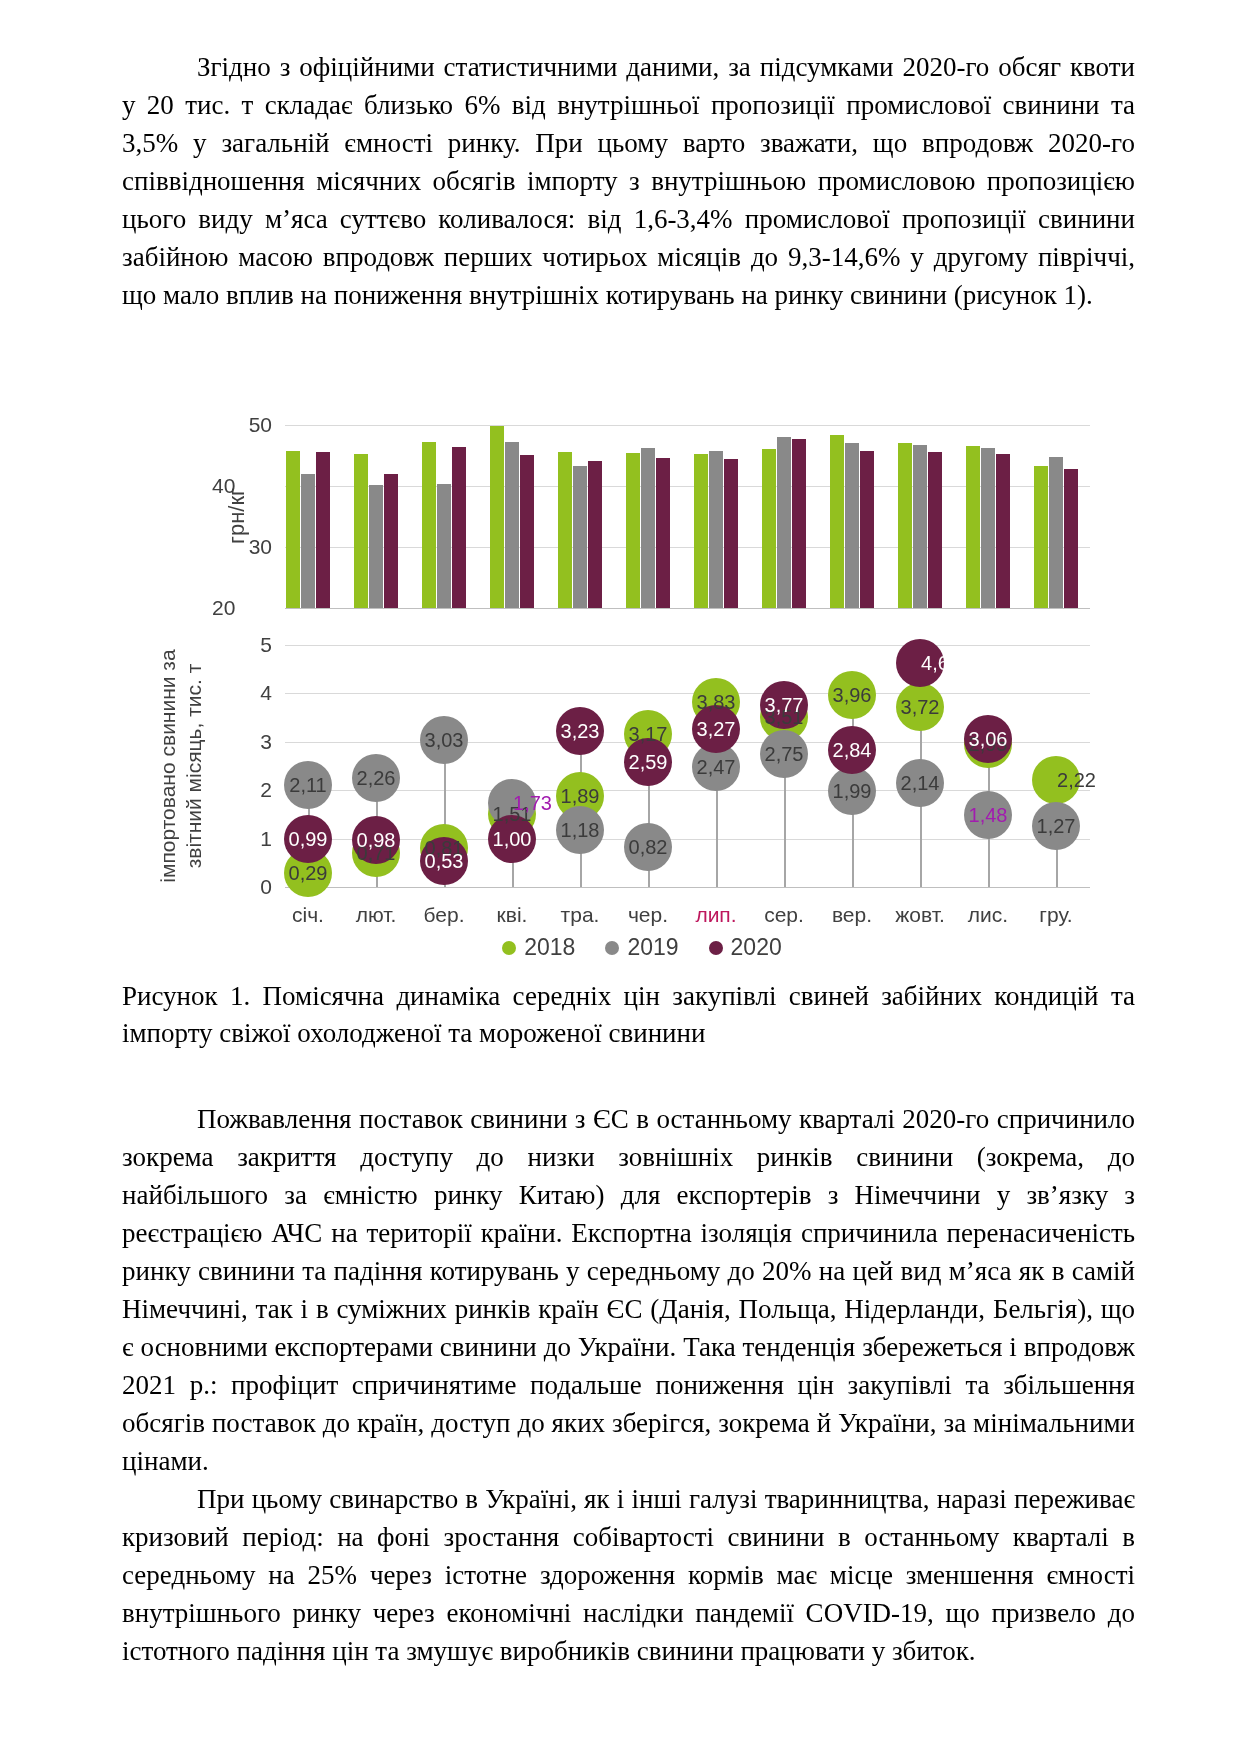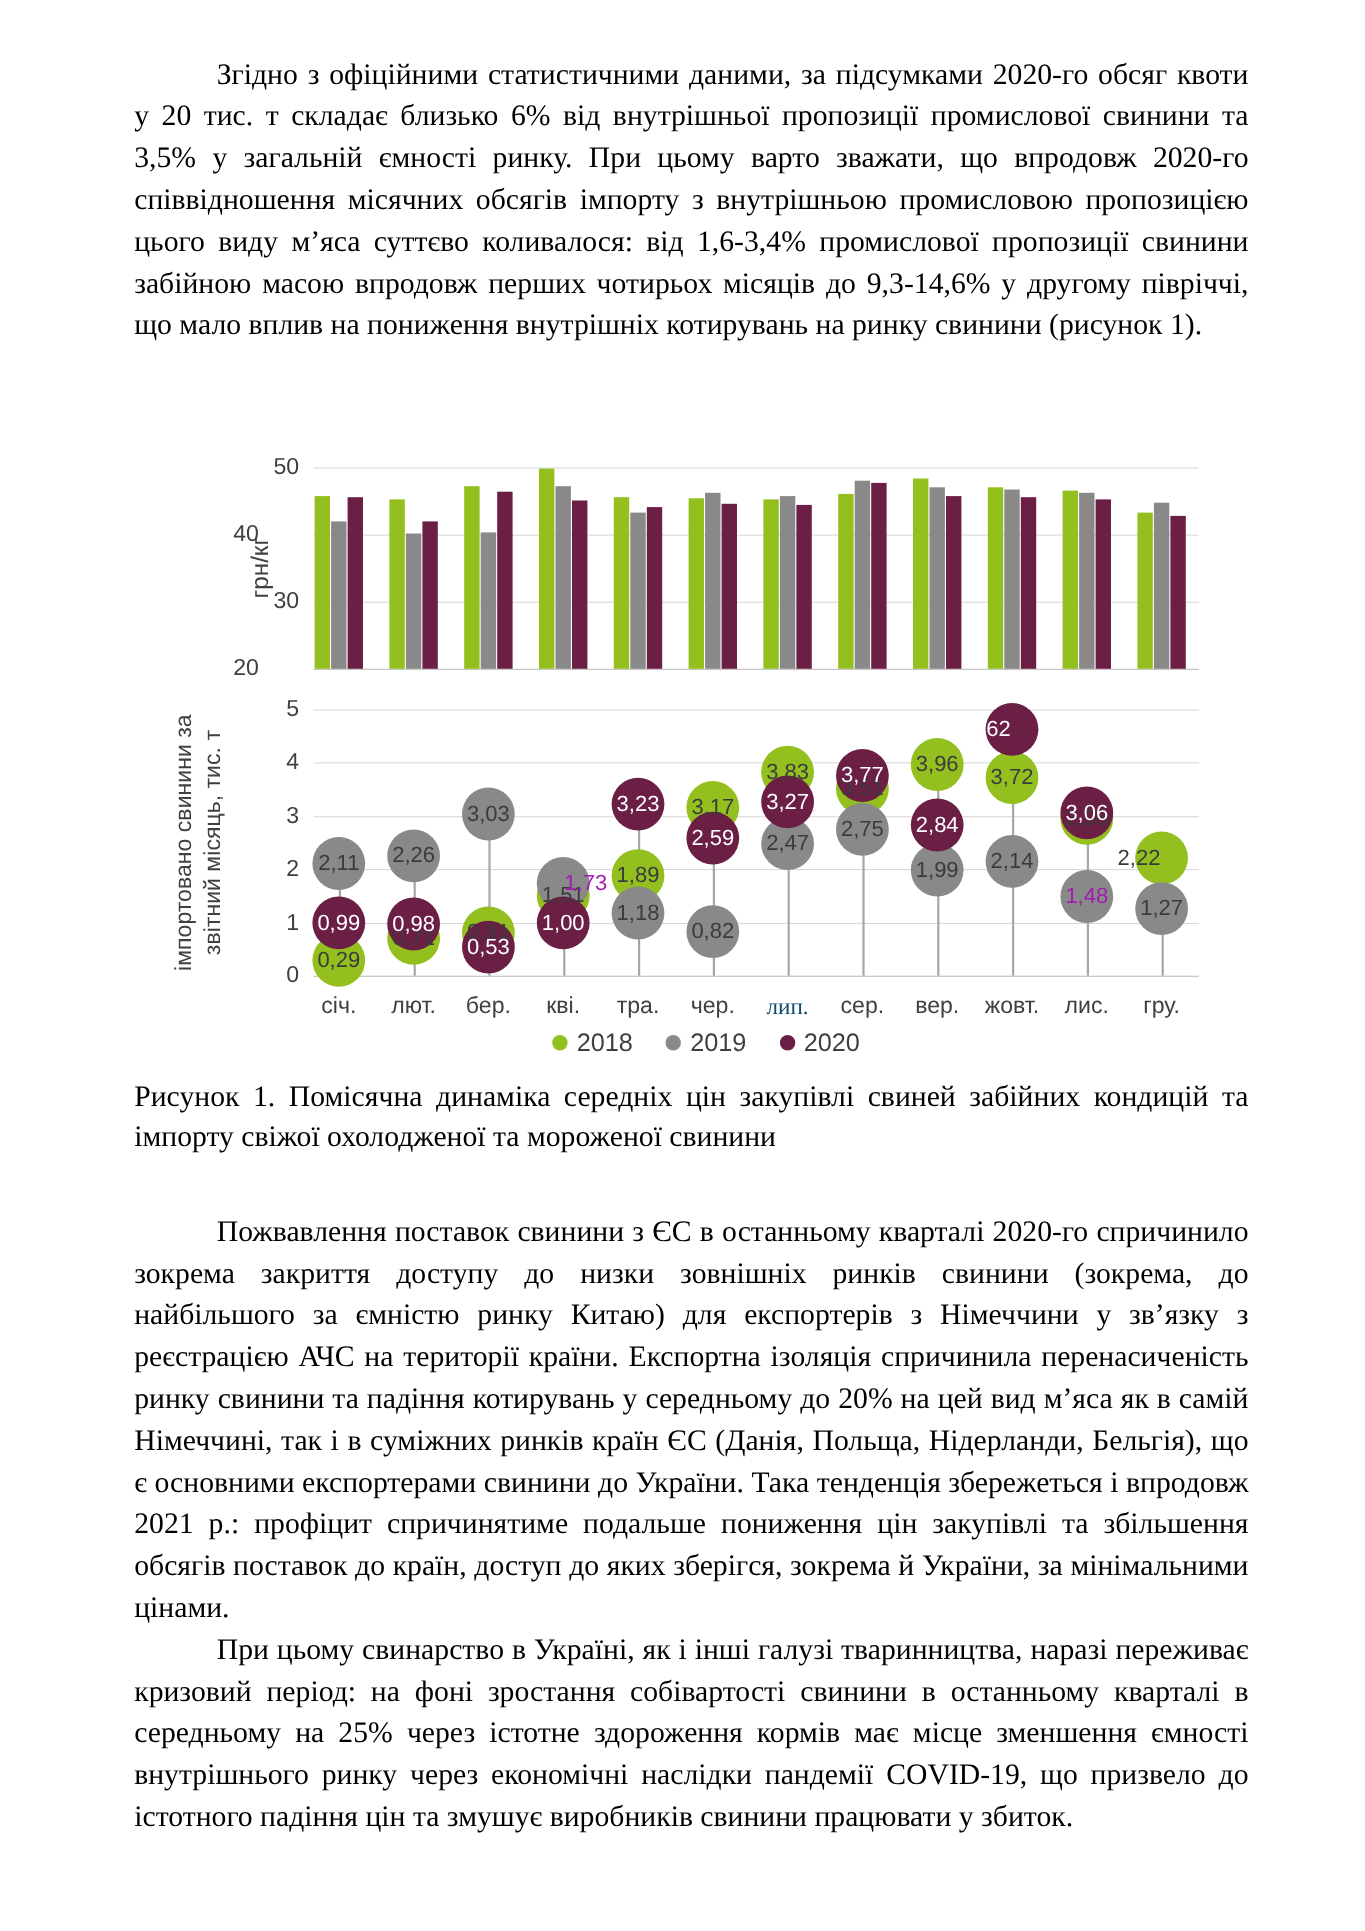--- a/index.html
+++ b/index.html
@@ -156,21 +156,21 @@
       <div style="position: absolute; left: 336px; top: 480.636px; width: 80px; height: 24px; line-height: 24px; text-align: center; font-size: 20px; color: rgb(59, 59, 59);">0,71</div>
       <div style="position: absolute; left: 404px; top: 475.796px; width: 80px; height: 24px; line-height: 24px; text-align: center; font-size: 20px; color: rgb(59, 59, 59);">0,81</div>
       <div style="position: absolute; left: 472px; top: 441.916px; width: 80px; height: 24px; line-height: 24px; text-align: center; font-size: 20px; color: rgb(59, 59, 59);">1,51</div>
       <div style="position: absolute; left: 540px; top: 423.524px; width: 80px; height: 24px; line-height: 24px; text-align: center; font-size: 20px; color: rgb(59, 59, 59);">1,89</div>
       <div style="position: absolute; left: 608px; top: 361.572px; width: 80px; height: 24px; line-height: 24px; text-align: center; font-size: 20px; color: rgb(59, 59, 59);">3,17</div>
       <div style="position: absolute; left: 676px; top: 329.628px; width: 80px; height: 24px; line-height: 24px; text-align: center; font-size: 20px; color: rgb(59, 59, 59);">3,83</div>
       <div style="position: absolute; left: 744px; top: 345.116px; width: 80px; height: 24px; line-height: 24px; text-align: center; font-size: 20px; color: rgb(59, 59, 59);">3,51</div>
       <div style="position: absolute; left: 812px; top: 323.336px; width: 80px; height: 24px; line-height: 24px; text-align: center; font-size: 20px; color: rgb(59, 59, 59);">3,96</div>
       <div style="position: absolute; left: 880px; top: 334.952px; width: 80px; height: 24px; line-height: 24px; text-align: center; font-size: 20px; color: rgb(59, 59, 59);">3,72</div>
       <div style="position: absolute; left: 948px; top: 372.22px; width: 80px; height: 24px; line-height: 24px; text-align: center; font-size: 20px; color: rgb(59, 59, 59);">2,95</div>
-      <div style="position: absolute; left: 1016px; top: 407.552px; width: 80px; height: 24px; line-height: 24px; text-align: left; font-size: 20px; color: rgb(59, 59, 59);">2,22</div>
+      <div style="position: absolute; left: 1016px; top: 407.552px; width: 80px; height: 24px; line-height: 24px; text-align: right; font-size: 20px; color: rgb(59, 59, 59);">2,22</div>
       <div style="position: absolute; left: 268px; top: 412.876px; width: 80px; height: 24px; line-height: 24px; text-align: center; font-size: 20px; color: rgb(59, 59, 59);">2,11</div>
       <div style="position: absolute; left: 336px; top: 405.616px; width: 80px; height: 24px; line-height: 24px; text-align: center; font-size: 20px; color: rgb(59, 59, 59);">2,26</div>
       <div style="position: absolute; left: 404px; top: 368.348px; width: 80px; height: 24px; line-height: 24px; text-align: center; font-size: 20px; color: rgb(59, 59, 59);">3,03</div>
       <div style="position: absolute; left: 472px; top: 431.268px; width: 80px; height: 24px; line-height: 24px; text-align: right; font-size: 20px; color: #a21caf;">1,73</div>
       <div style="position: absolute; left: 540px; top: 457.888px; width: 80px; height: 24px; line-height: 24px; text-align: center; font-size: 20px; color: rgb(59, 59, 59);">1,18</div>
       <div style="position: absolute; left: 608px; top: 475.312px; width: 80px; height: 24px; line-height: 24px; text-align: center; font-size: 20px; color: rgb(59, 59, 59);">0,82</div>
       <div style="position: absolute; left: 676px; top: 395.452px; width: 80px; height: 24px; line-height: 24px; text-align: center; font-size: 20px; color: rgb(59, 59, 59);">2,47</div>
       <div style="position: absolute; left: 744px; top: 381.9px; width: 80px; height: 24px; line-height: 24px; text-align: center; font-size: 20px; color: rgb(59, 59, 59);">2,75</div>
       <div style="position: absolute; left: 812px; top: 418.684px; width: 80px; height: 24px; line-height: 24px; text-align: center; font-size: 20px; color: rgb(59, 59, 59);">1,99</div>
       <div style="position: absolute; left: 880px; top: 411.424px; width: 80px; height: 24px; line-height: 24px; text-align: center; font-size: 20px; color: rgb(59, 59, 59);">2,14</div>
@@ -178,29 +178,29 @@
       <div style="position: absolute; left: 1016px; top: 453.532px; width: 80px; height: 24px; line-height: 24px; text-align: center; font-size: 20px; color: rgb(59, 59, 59);">1,27</div>
       <div style="position: absolute; left: 268px; top: 467.084px; width: 80px; height: 24px; line-height: 24px; text-align: center; font-size: 20px; color: rgb(255, 255, 255);">0,99</div>
       <div style="position: absolute; left: 336px; top: 467.568px; width: 80px; height: 24px; line-height: 24px; text-align: center; font-size: 20px; color: rgb(255, 255, 255);">0,98</div>
       <div style="position: absolute; left: 404px; top: 489.348px; width: 80px; height: 24px; line-height: 24px; text-align: center; font-size: 20px; color: rgb(255, 255, 255);">0,53</div>
       <div style="position: absolute; left: 472px; top: 466.6px; width: 80px; height: 24px; line-height: 24px; text-align: center; font-size: 20px; color: rgb(255, 255, 255);">1,00</div>
       <div style="position: absolute; left: 540px; top: 358.668px; width: 80px; height: 24px; line-height: 24px; text-align: center; font-size: 20px; color: rgb(255, 255, 255);">3,23</div>
       <div style="position: absolute; left: 608px; top: 389.644px; width: 80px; height: 24px; line-height: 24px; text-align: center; font-size: 20px; color: rgb(255, 255, 255);">2,59</div>
       <div style="position: absolute; left: 676px; top: 356.732px; width: 80px; height: 24px; line-height: 24px; text-align: center; font-size: 20px; color: rgb(255, 255, 255);">3,27</div>
       <div style="position: absolute; left: 744px; top: 332.532px; width: 80px; height: 24px; line-height: 24px; text-align: center; font-size: 20px; color: rgb(255, 255, 255);">3,77</div>
       <div style="position: absolute; left: 812px; top: 377.544px; width: 80px; height: 24px; line-height: 24px; text-align: center; font-size: 20px; color: rgb(255, 255, 255);">2,84</div>
-      <div style="position: absolute; left: 880px; top: 291.392px; width: 80px; height: 24px; line-height: 24px; text-align: left; font-size: 20px; color: rgb(255, 255, 255);">4,62</div>
+      <div style="position: absolute; left: 880px; top: 291.392px; width: 80px; height: 24px; line-height: 24px; text-align: right; font-size: 20px; color: rgb(255, 255, 255);">4,62</div>
       <div style="position: absolute; left: 948px; top: 366.896px; width: 80px; height: 24px; line-height: 24px; text-align: center; font-size: 20px; color: rgb(255, 255, 255);">3,06</div>
       <div style="position: absolute; left: 274px; top: 543px; width: 68px; text-align: center; font-size: 21px; color: rgb(64, 64, 64);">січ.</div>
       <div style="position: absolute; left: 342px; top: 543px; width: 68px; text-align: center; font-size: 21px; color: rgb(64, 64, 64);">лют.</div>
       <div style="position: absolute; left: 410px; top: 543px; width: 68px; text-align: center; font-size: 21px; color: rgb(64, 64, 64);">бер.</div>
       <div style="position: absolute; left: 478px; top: 543px; width: 68px; text-align: center; font-size: 21px; color: rgb(64, 64, 64);">кві.</div>
       <div style="position: absolute; left: 546px; top: 543px; width: 68px; text-align: center; font-size: 21px; color: rgb(64, 64, 64);">тра.</div>
       <div style="position: absolute; left: 614px; top: 543px; width: 68px; text-align: center; font-size: 21px; color: rgb(64, 64, 64);">чер.</div>
-      <div style="position: absolute; left: 682px; top: 543px; width: 68px; text-align: center; font-size: 21px; color: #0c4a6e; font-family: Liberation Serif, serif;">лип.</div>
+      <div style="position: absolute; left: 682px; top: 543px; width: 68px; text-align: center; font-size: 21px; color: #be185d;">лип.</div>
       <div style="position: absolute; left: 750px; top: 543px; width: 68px; text-align: center; font-size: 21px; color: rgb(64, 64, 64);">сер.</div>
       <div style="position: absolute; left: 818px; top: 543px; width: 68px; text-align: center; font-size: 21px; color: rgb(64, 64, 64);">вер.</div>
       <div style="position: absolute; left: 886px; top: 543px; width: 68px; text-align: center; font-size: 21px; color: rgb(64, 64, 64);">жовт.</div>
       <div style="position: absolute; left: 954px; top: 543px; width: 68px; text-align: center; font-size: 21px; color: rgb(64, 64, 64);">лис.</div>
       <div style="position: absolute; left: 1022px; top: 543px; width: 68px; text-align: center; font-size: 21px; color: rgb(64, 64, 64);">гру.</div>
     </div>
 
   <div id="caption-block" style="top:978px;">
     <div id="figure-caption">Рисунок 1. Помісячна динаміка середніх цін закупівлі свиней забійних кондицій та імпорту свіжої охолодженої та мороженої свинини</div>
   </div>

